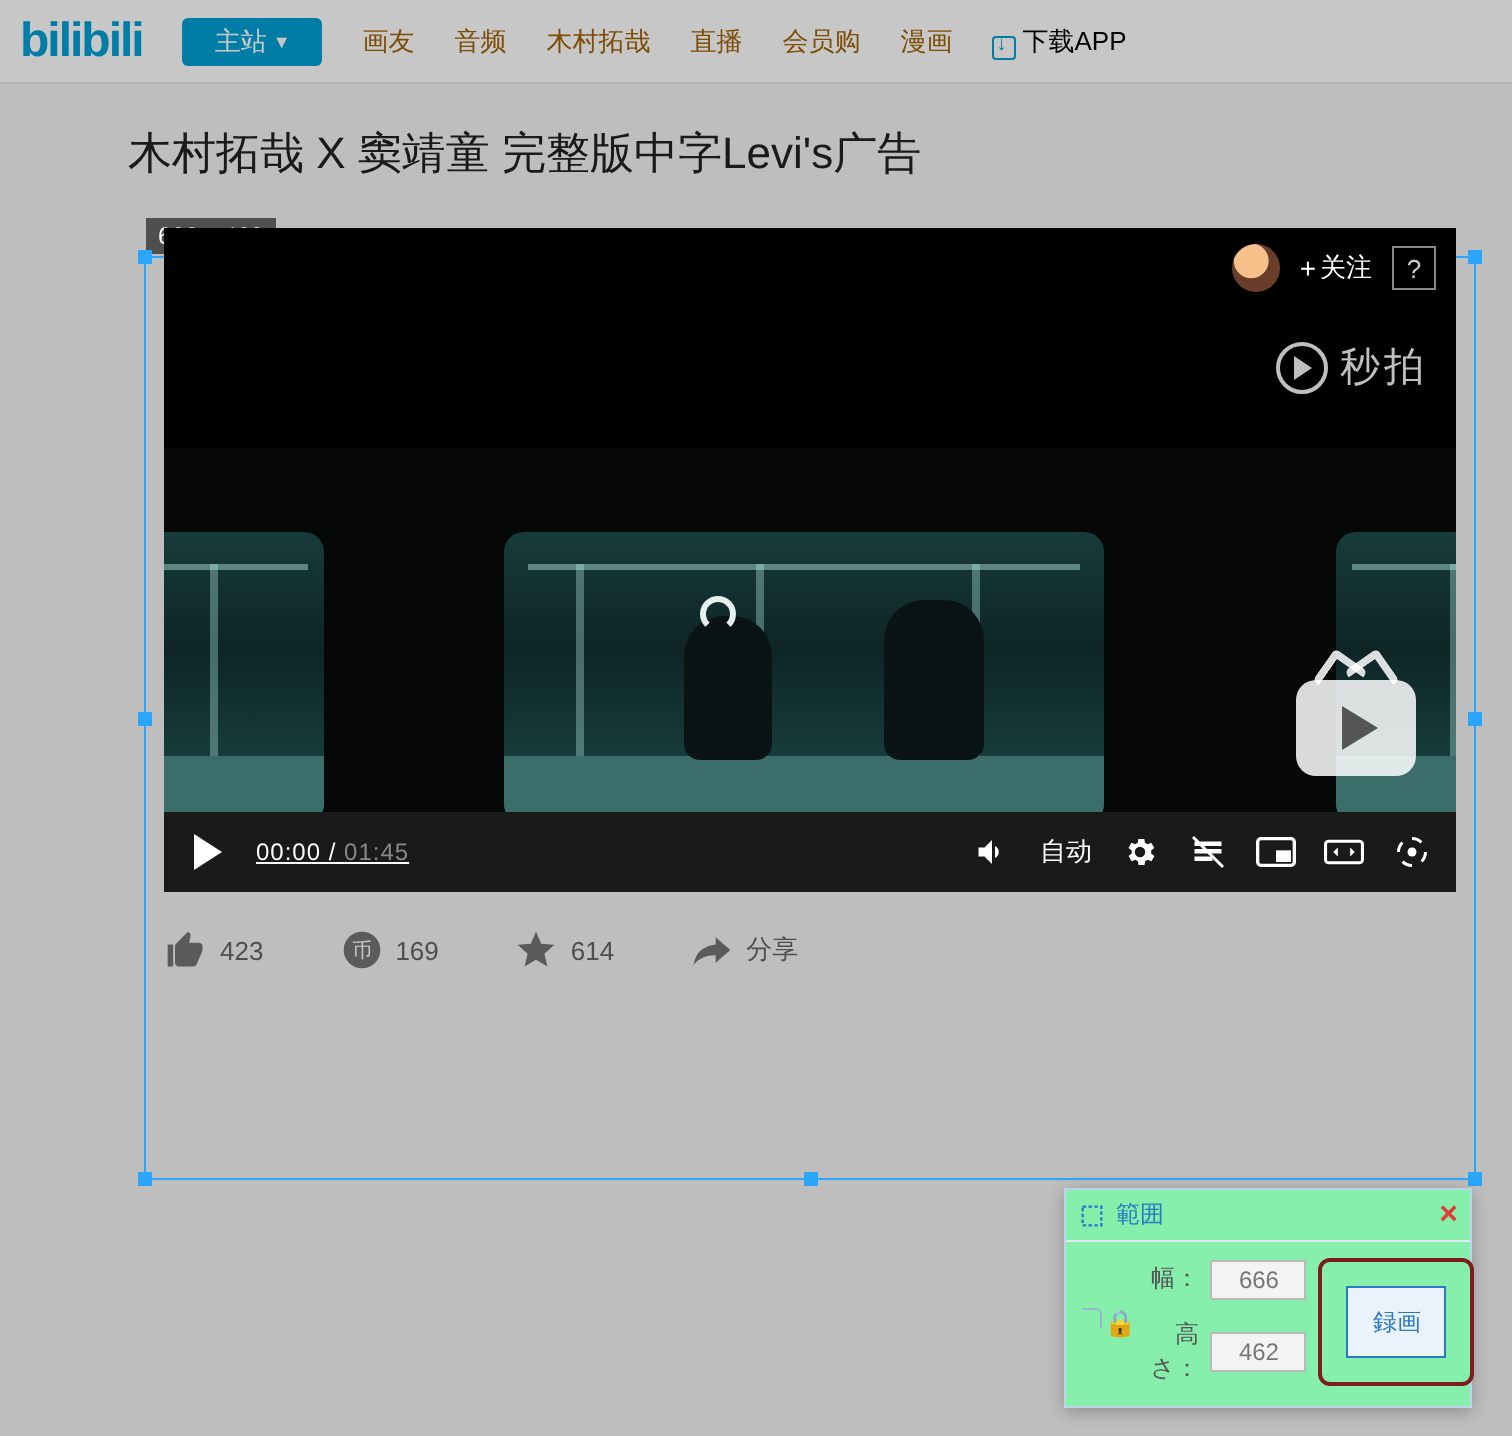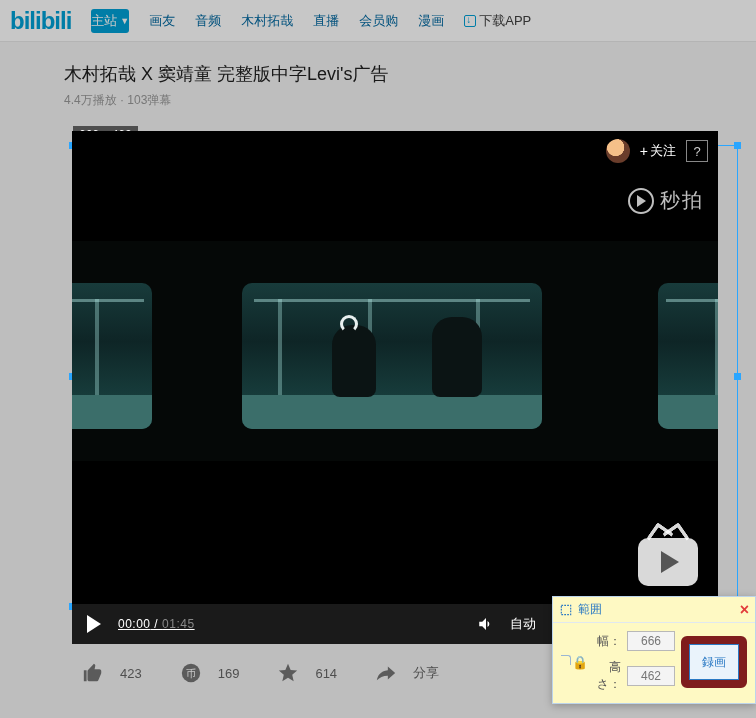--- a/index.html
+++ b/index.html
@@ -4,48 +4,48 @@
 <style>
   * { box-sizing: border-box; margin: 0; padding: 0; }
   body { font-family: "Microsoft YaHei", Arial, sans-serif; font-size: 13px; color: #222; background: #f4f4f4; width: 756px; height: 718px; overflow: hidden; position: relative; }
 
   
   .dim-overlay { position: absolute; left:0; top:0; width:756px; height:718px; background: rgba(0,0,0,0.22); pointer-events:none; z-index: 40; }
 
   
   .topbar { height: 42px; background: #fff; border-bottom: 1px solid #e7e7e7; display: flex; align-items: center; padding: 0 8px; }
   .logo { color: #00a1d6; font-weight: bold; font-size: 24px; letter-spacing: -1px; font-family: Arial, sans-serif; margin: 0 10px 0 2px; }
-  .nav-item { color: #0369a1; font-size: 13px; margin: 0 10px; display: inline-flex; align-items: center; cursor: pointer; }
-  .nav-item.primary { background: #00a1d6; color: #fff; padding: 3px 0; border-radius: 3px; font-size: 13px; }
+  .nav-item { color: #a16207; font-size: 13px; margin: 0 10px; display: inline-flex; align-items: center; cursor: pointer; }
+  .nav-item.primary { background: #00a1d6; color: #fff; padding: 3px 16px; border-radius: 3px; font-size: 13px; }
   .nav-item .chev { margin-left: 3px; font-size: 9px; }
-  .nav-item.dl { color: #404040; }
+  .nav-item.dl { color: #000000; align-items: flex-end; }
   .nav-item.dl .dlicon { width: 12px; height: 12px; border: 1px solid #00a1d6; border-radius: 2px; margin-right: 3px; display: inline-block; position: relative; }
   .nav-item.dl .dlicon::after { content: "↓"; position: absolute; left: 1px; top: -2px; font-size: 10px; color: #00a1d6; }
 
   
   .content { padding: 20px 64px 0 64px; }
-  h1.title { font-size: 18px; font-weight: 500; color: #222; }
+  h1.title { font-size: 22px; font-weight: 500; color: #222; }
   .meta1 { margin-top: 14px; color: #999; font-size: 12px; }
   .meta1 a { color: #00a1d6; text-decoration: none; margin: 0 2px; }
   .meta1 .sep { color: #ccc; margin: 0 3px; }
   .meta2 { margin-top: 6px; color: #999; font-size: 12px; }
 
   
   .player-wrap { position: relative; margin-top: 12px; }
 
   
   .selection { position: absolute; left: 8px; top: 14px; width: 666px; height: 462px; border: 1px solid #2aa6ff; z-index: 50; }
   .selection .size-badge { position: absolute; left: 0; top: -20px; background: #4f4f4f; color: #fff; font-size: 12px; padding: 2px 6px; }
   .handle { position: absolute; width: 7px; height: 7px; background: #2aa6ff; }
   .h-tl { left:-4px; top:-4px; } .h-tm { left:50%; margin-left:-3px; top:-4px; } .h-tr { right:-4px; top:-4px; }
   .h-ml { left:-4px; top:50%; margin-top:-3px; } .h-mr { right:-4px; top:50%; margin-top:-3px; }
   .h-bl { left:-4px; bottom:-4px; } .h-bm { left:50%; margin-left:-3px; bottom:-4px; } .h-br { right:-4px; bottom:-4px; }
 
   
-  .player { position: relative; width: 646px; height: 513px; background: #000; margin-left: 8px; margin-top: 22px; z-index: 60; overflow: hidden; }
+  .player { position: relative; width: 646px; height: 332px; background: #000; margin-left: 18px; margin-top: 22px; z-index: 60; overflow: hidden; }
   .player-top { position: absolute; right: 10px; top: 8px; display: flex; align-items: center; gap: 10px; }
   .avatar { width: 24px; height: 24px; border-radius: 50%; background: radial-gradient(circle at 40% 35%, #f5c089 0 40%, #6a3d2b 42% 100%); }
   .follow-btn { color: #fff; font-size: 13px; display: inline-flex; align-items: center; cursor: pointer; }
   .follow-btn::before { content: "+"; margin-right: 2px; font-size: 14px; }
   .help-btn { width: 22px; height: 22px; border: 1px solid #888; color: #ccc; font-size: 13px; display: inline-flex; align-items: center; justify-content: center; cursor: pointer; }
 
   .watermark { position: absolute; right: 14px; top: 56px; color: #fff; opacity: 0.75; font-size: 20px; font-weight: 500; display: flex; align-items: center; gap: 6px; letter-spacing: 2px; }
   .watermark .wm-icon { width: 26px; height: 26px; border: 2.5px solid #fff; border-radius: 50%; position: relative; }
   .watermark .wm-icon::after { content:""; position:absolute; left:7px; top:5px; border-left: 9px solid #fff; border-top: 6px solid transparent; border-bottom: 6px solid transparent; }
 
@@ -83,37 +83,37 @@
   .dm-count b { color:#222; margin-right:2px; }
   .dm-toggle { width:36px; height:18px; background:#00a1d6; border-radius:10px; position:relative; cursor:pointer; }
   .dm-toggle::after { content:"弹"; position:absolute; right:2px; top:0; width:16px; height:16px; background:#fff; border-radius:50%; color:#00a1d6; font-size:10px; line-height:16px; text-align:center; top:1px; }
   .dm-settings { color:#999; cursor:pointer; font-size:16px; }
   .dm-font { width:20px; height:18px; border:1px solid #ccc; color:#999; text-align:center; line-height:16px; cursor:pointer; border-radius:2px; font-size:12px; }
   .dm-input { flex:1; color:#aaa; }
   .dm-input a { color:#00a1d6; text-decoration:none; }
 
   
   .actions { display:flex; align-items:center; margin: 18px 0 0 18px; gap: 38px; color:#666; font-size:13px; }
-  .act { display:inline-flex; align-items:center; gap:16px; cursor:pointer; }
+  .act { display:inline-flex; align-items:center; gap:6px; cursor:pointer; }
   .act svg { fill:#757575; }
 
   
-  .panel { position:absolute; right:0; bottom:14px; width:204px; background:#fef9c3; border:1px solid #bcd4ea; box-shadow: 0 2px 8px rgba(0,0,0,0.25); z-index: 80; font-size:12px; }
+  .panel { position:absolute; right:20px; bottom:14px; width:204px; background:#86efac; border:1px solid #bcd4ea; box-shadow: 0 2px 8px rgba(0,0,0,0.25); z-index: 80; font-size:12px; }
   .panel-head { display:flex; align-items:center; padding:4px 6px; border-bottom:1px solid #e0e8f0; }
   .panel-head .crop-ic { width:14px; height:14px; margin-right:5px; color:#2a79c4; }
   .panel-head .ptitle { color:#2a79c4; flex:1; font-size:12px; }
   .panel-head .close { color:#e23b3b; font-size:16px; cursor:pointer; font-weight:bold; line-height:14px; }
   .panel-body { padding:8px 8px 10px 8px; display:grid; grid-template-columns: auto auto auto auto; row-gap:8px; column-gap:6px; align-items:center; }
   .plabel { color:#555; text-align:right; }
   .pinput { width:48px; height:20px; border:1px solid #b8b8b8; background:#f4f4f4; color:#777; text-align:center; font-size:12px; }
   .lock-link { color:#2a79c4; display:inline-flex; align-items:flex-end; }
   .lock-link .brk { width:10px; height:14px; border:1px solid #9ab6d3; border-left:none; border-radius: 0 3px 3px 0; }
   .lock-link .lk { font-size:13px; margin:0 1px; }
   .save-btn-wrap { grid-row: 1 / span 2; grid-column: 4; display:flex; align-items:center; justify-content:center; }
-  .save-highlight { border:8px solid #7f1d1d; border-radius:6px; padding:0; }
+  .save-highlight { border:2px solid #7f1d1d; border-radius:6px; padding:12px; }
   .save-btn { width:50px; height:36px; border:1px solid #2a79c4; background:#eaf3fb; color:#2a79c4; font-size:12px; cursor:pointer; }
 
 </style>
 </head>
 <body>
 
 <div class="topbar">
   <span class="logo">bilibili</span>
   <span class="nav-item primary">
       <span>主站</span>
@@ -126,21 +126,20 @@
   <span class="nav-item">会员购</span>
   <span class="nav-item">漫画</span>
   <span class="nav-item dl">
       <span class="dlicon"></span>
       <span>下载APP</span>
     </span>
 </div>
 
 <div class="content">
   <h1 class="title">木村拓哉 X 窦靖童 完整版中字Levi's广告</h1>
-  <div class="meta2">4.4万播放 · 103弹幕</div>
 
   <div class="player-wrap">
 
     <div class="selection">
       <div class="size-badge">666 x 462</div>
       <div class="handle h-tl"></div>
       <div class="handle h-tm"></div>
       <div class="handle h-tr"></div>
       <div class="handle h-ml"></div>
       <div class="handle h-mr"></div>

